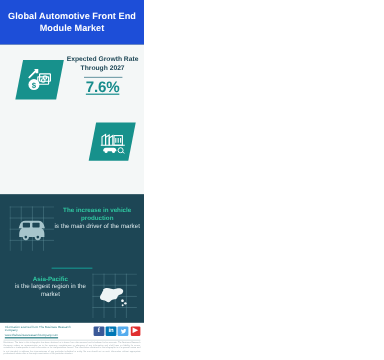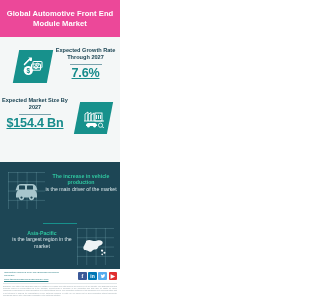--- a/index.html
+++ b/index.html
@@ -12,21 +12,21 @@
   #infographic{
     position:relative;
     width:120px;height:300px;
     background:#1d4655;
     overflow:hidden;
   }
 
   
   .header{
     position:absolute;top:0;left:0;width:120px;height:37px;
-    background:#ec4899;
+    background:#1d4ed8;
     display:flex;align-items:center;justify-content:center;
     z-index:6;
   }
   .header-title{
     color:#ffffff;
     font-size:7.6px;
     font-weight:bold;
     line-height:9.4px;
     text-align:center;
     letter-spacing:.05px;
@@ -250,25 +250,20 @@
       </div>
     </div>
     <div class="stat1-text">
       <div class="stat-label">Expected Growth Rate Through 2027</div>
       <div class="rule"></div>
       <div class="stat-value">7.6%</div>
     </div>
   </div>
 
   <div class="stat2">
-    <div class="stat2-text">
-      <div class="stat-label">Expected Market Size By 2027</div>
-      <div class="rule"></div>
-      <div class="stat-value">$154.4 Bn</div>
-    </div>
     <div class="para-badge">
       <div class="para-inner">
         <svg width="24" height="20" viewBox="0 0 24 20">
           <g fill="none" stroke="#ffffff" stroke-width=".9">
             <path d="M3 13 L3 6 L6 4 L6 13"></path>
             <path d="M6 13 L6 6.5 L9 4.5 L9 13"></path>
             <path d="M9 13 L9 7 L12 5 L12 13"></path>
             <rect x="13" y="5" width="7" height="8"></rect>
             <line x1="14.5" y1="7" x2="14.5" y2="11"></line>
             <line x1="16.5" y1="7" x2="16.5" y2="11"></line>

